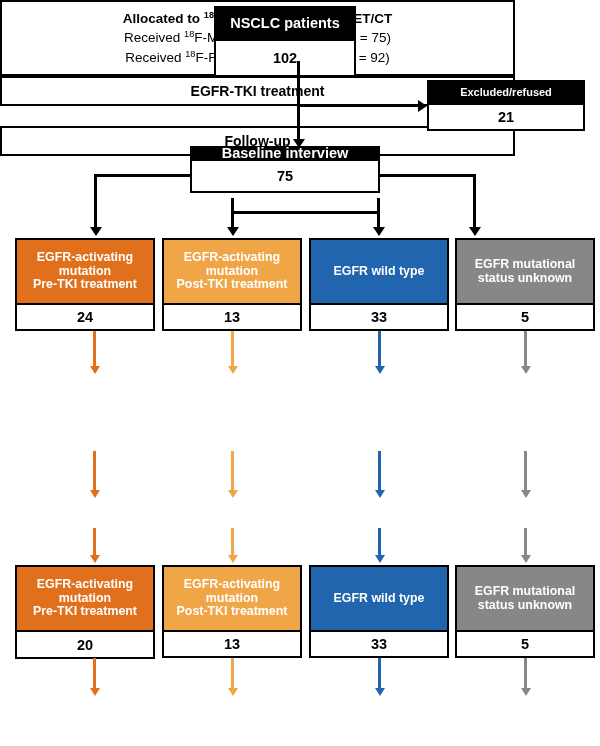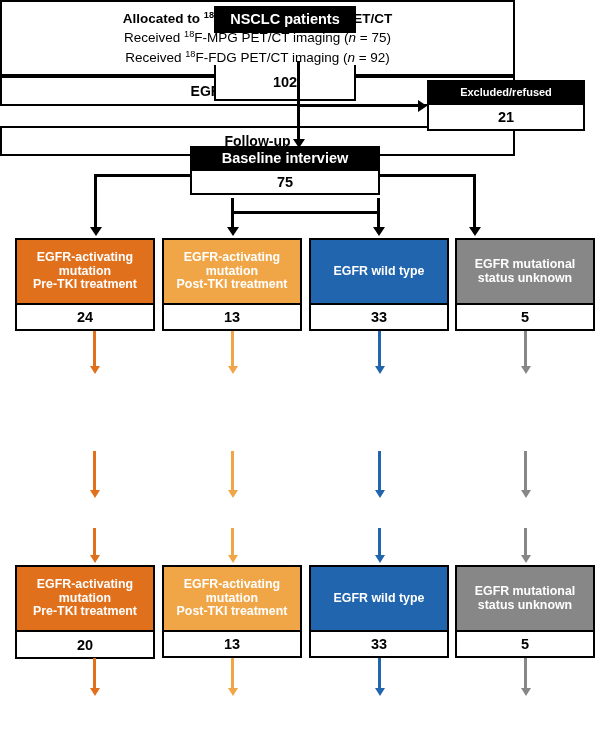--- a/index.html
+++ b/index.html
@@ -68,38 +68,38 @@
   .arrow-d.sm{
     border-left-width:5px;border-right-width:5px;border-top-width:8px;
   }
 </style>
 </head>
 <body>
 
 <div id="stage">
 
   <div class="node" style="left:214px;top:6px;width:142px;">
-    <div class="hdr hdr-black" style="height:27px;">NSCLC patients</div>
-    <div class="val" style="height:36px;margin-top:32px;">102</div>
+    <div class="hdr hdr-black" style="height:35px;">NSCLC patients</div>
+    <div class="val" style="height:36px;">102</div>
   </div>
 
   <div class="ln-v" style="left:297px;top:61px;height:84px;"></div>
 
   <div class="ln-h" style="left:297px;top:104px;width:122px;"></div>
   <div class="arrow-r" style="left:418px;top:99.5px;"></div>
   <div class="arrow-d" style="left:292.5px;top:139px;"></div>
 
   <div class="node" style="left:427px;top:80px;width:158px;">
     <div class="hdr hdr-black" style="height:25px;font-size:11px;">Excluded/refused</div>
     <div class="val" style="height:26px;">21</div>
   </div>
 
   <div class="node" style="left:190px;top:146px;width:190px;">
-    <div class="hdr hdr-black" style="height:25px;">Baseline interview</div>
-    <div class="val" style="height:24px;">75</div>
+    <div class="hdr hdr-black" style="height:15px;">Baseline interview</div>
+    <div class="val" style="height:32px;">75</div>
   </div>
 
   <div class="ln-h" style="left:94px;top:174px;width:98px;"></div>
   <div class="ln-h" style="left:378px;top:174px;width:98px;"></div>
 
   <div class="ln-h" style="left:231px;top:211px;width:149px;"></div>
 
   <div class="ln-v" style="left:94px;top:174px;height:56px;"></div>
   <div class="arrow-d" style="left:89.5px;top:227px;"></div>
 

